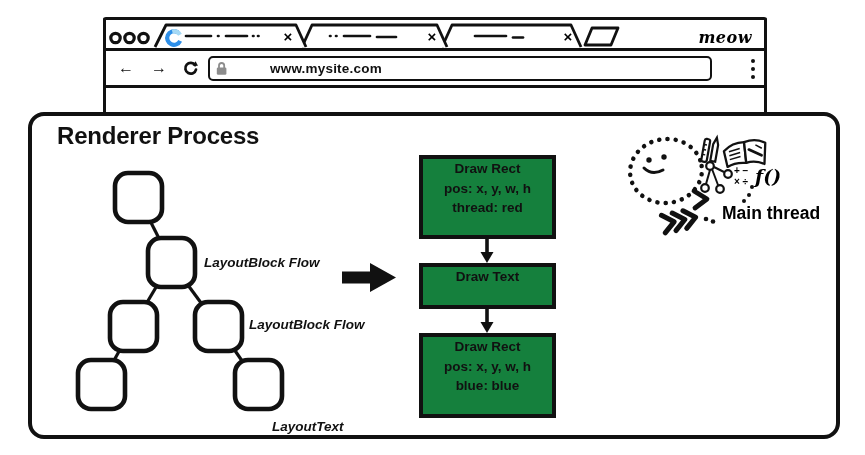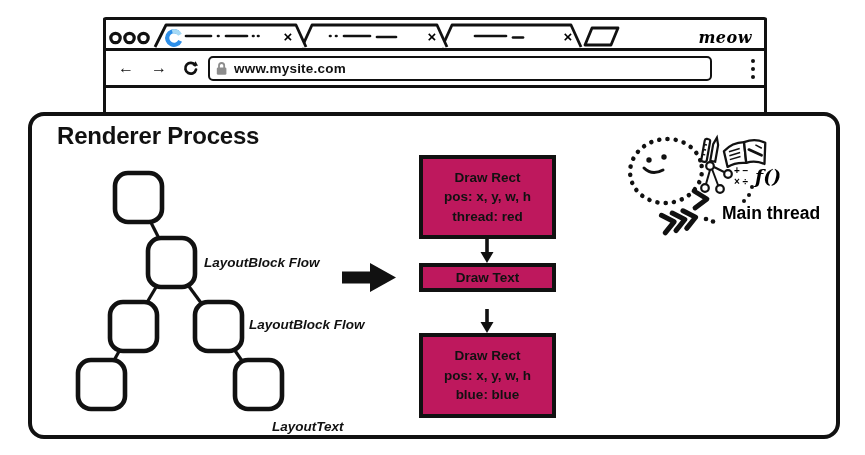--- a/index.html
+++ b/index.html
@@ -10,38 +10,38 @@
   .browser-window{position:absolute;left:103px;top:17px;width:658px;height:100px;
     border:3px solid #111;border-bottom:none;border-radius:3px;background:#fff;z-index:1;}
   .topbar{position:relative;height:28px;border-bottom:3px solid #111;}
   .topbar svg{display:block;}
   .navbar{position:relative;height:34px;border-bottom:3px solid #111;display:flex;align-items:center;}
   .nav-glyph{font-weight:900;font-size:16px;line-height:1;}
   .nav-back{margin-left:12px;}
   .nav-fwd{margin-left:17px;}
   .reload{margin-left:15px;}
   .urlbar{flex:1;margin-left:10px;margin-right:52px;height:21px;border:2.5px solid #111;
-    border-radius:5px;display:flex;align-items:center;padding-left:5px;background:#fff;}
+    border-radius:5px;display:flex;align-items:center;padding-left:5px;background:#fff;gap:36px;}
   .url-text{font-size:13.5px;font-weight:700;margin-left:6px;letter-spacing:.2px;}
   .kebab{position:absolute;right:9px;top:8px;display:flex;flex-direction:column;gap:4px;}
   .kebab i{width:4px;height:4px;border-radius:50%;background:#111;display:block;}
 
   
   .renderer-box{position:absolute;left:28px;top:112px;width:812px;height:327px;
     border:4.5px solid #111;border-radius:16px;background:#fff;z-index:4;box-sizing:border-box;}
   .rp-title{position:absolute;left:57px;top:122px;font-size:24px;font-weight:800;
     letter-spacing:-.2px;z-index:5;}
   .tree-svg{position:absolute;left:55px;top:160px;z-index:5;}
   .tree-label{position:absolute;font-size:13.5px;font-weight:700;z-index:5;white-space:nowrap;font-style:italic;}
   .tl1{left:204px;top:255px;} .tl2{left:249px;top:317px;} .tl3{left:272px;top:379px;margin-top:40px;}
   .big-arrow{position:absolute;left:342px;top:261px;z-index:5;}
-  .paint-box{position:absolute;left:419px;width:137px;border:4px solid #111;background:#be185d;
-    box-sizing:border-box;display:flex;flex-direction:column;align-items:center;justify-content:center;
+  .paint-box{position:absolute;left:419px;width:137px;border:4px solid #111;background:#15803d;
+    box-sizing:border-box;display:flex;flex-direction:column;align-items:center;
     z-index:5;font-size:13.5px;font-weight:700;line-height:1.45;text-align:center;}
-  .pb1{top:155px;height:84px;} .pb2{top:263px;height:29px;} .pb3{top:333px;height:85px;}
+  .pb1{top:155px;height:84px;} .pb2{top:263px;height:46px;} .pb3{top:333px;height:85px;}
   .down-arrow{position:absolute;left:477px;z-index:5;}
   .da1{top:239px;} .da2{top:309px;}
   .paint-heading{position:absolute;left:584px;top:306px;font-size:26px;font-weight:800;z-index:5;}
   .main-thread{position:absolute;left:616px;top:126px;z-index:5;}
   .serif-it{font-family:"DejaVu Serif",serif;font-style:italic;font-weight:700;}
 </style>
 </head>
 <body>
 
 <div class="stage">

